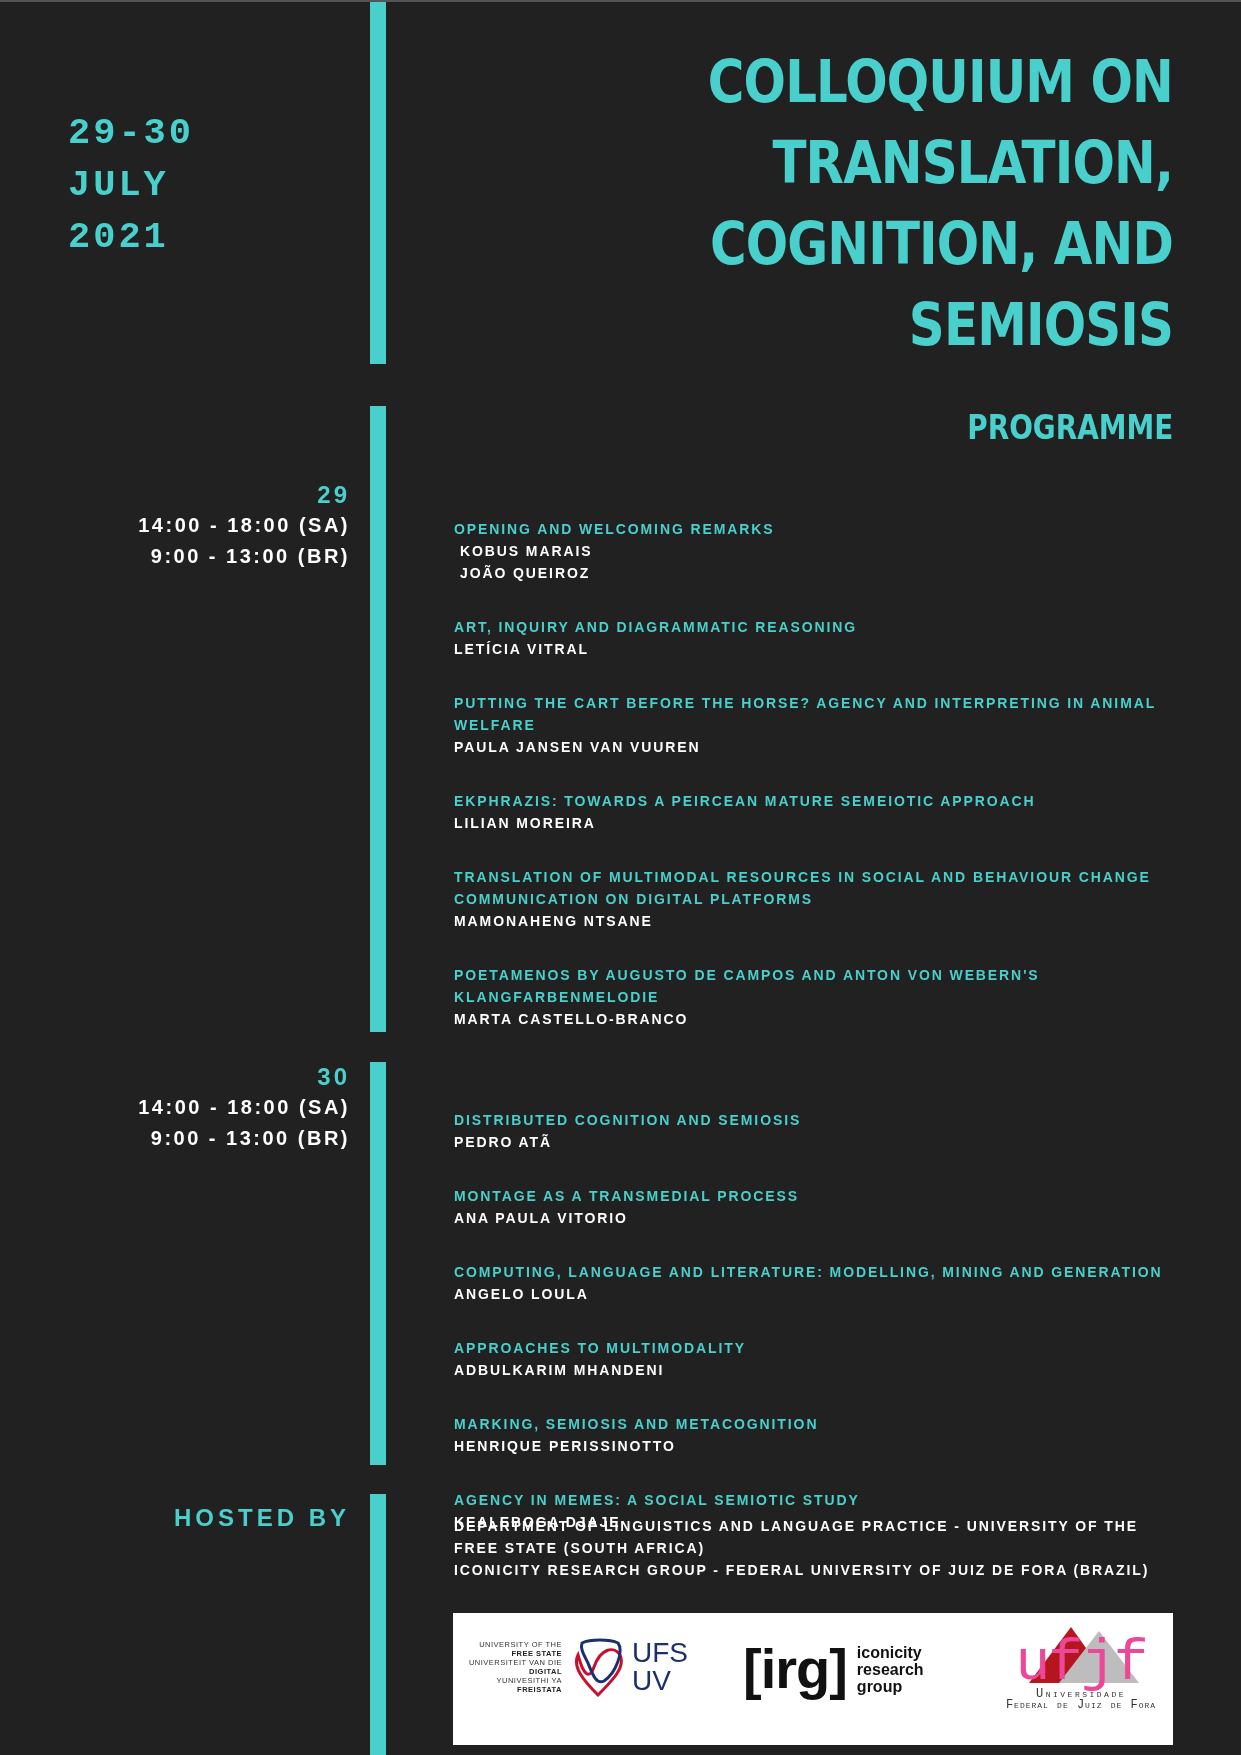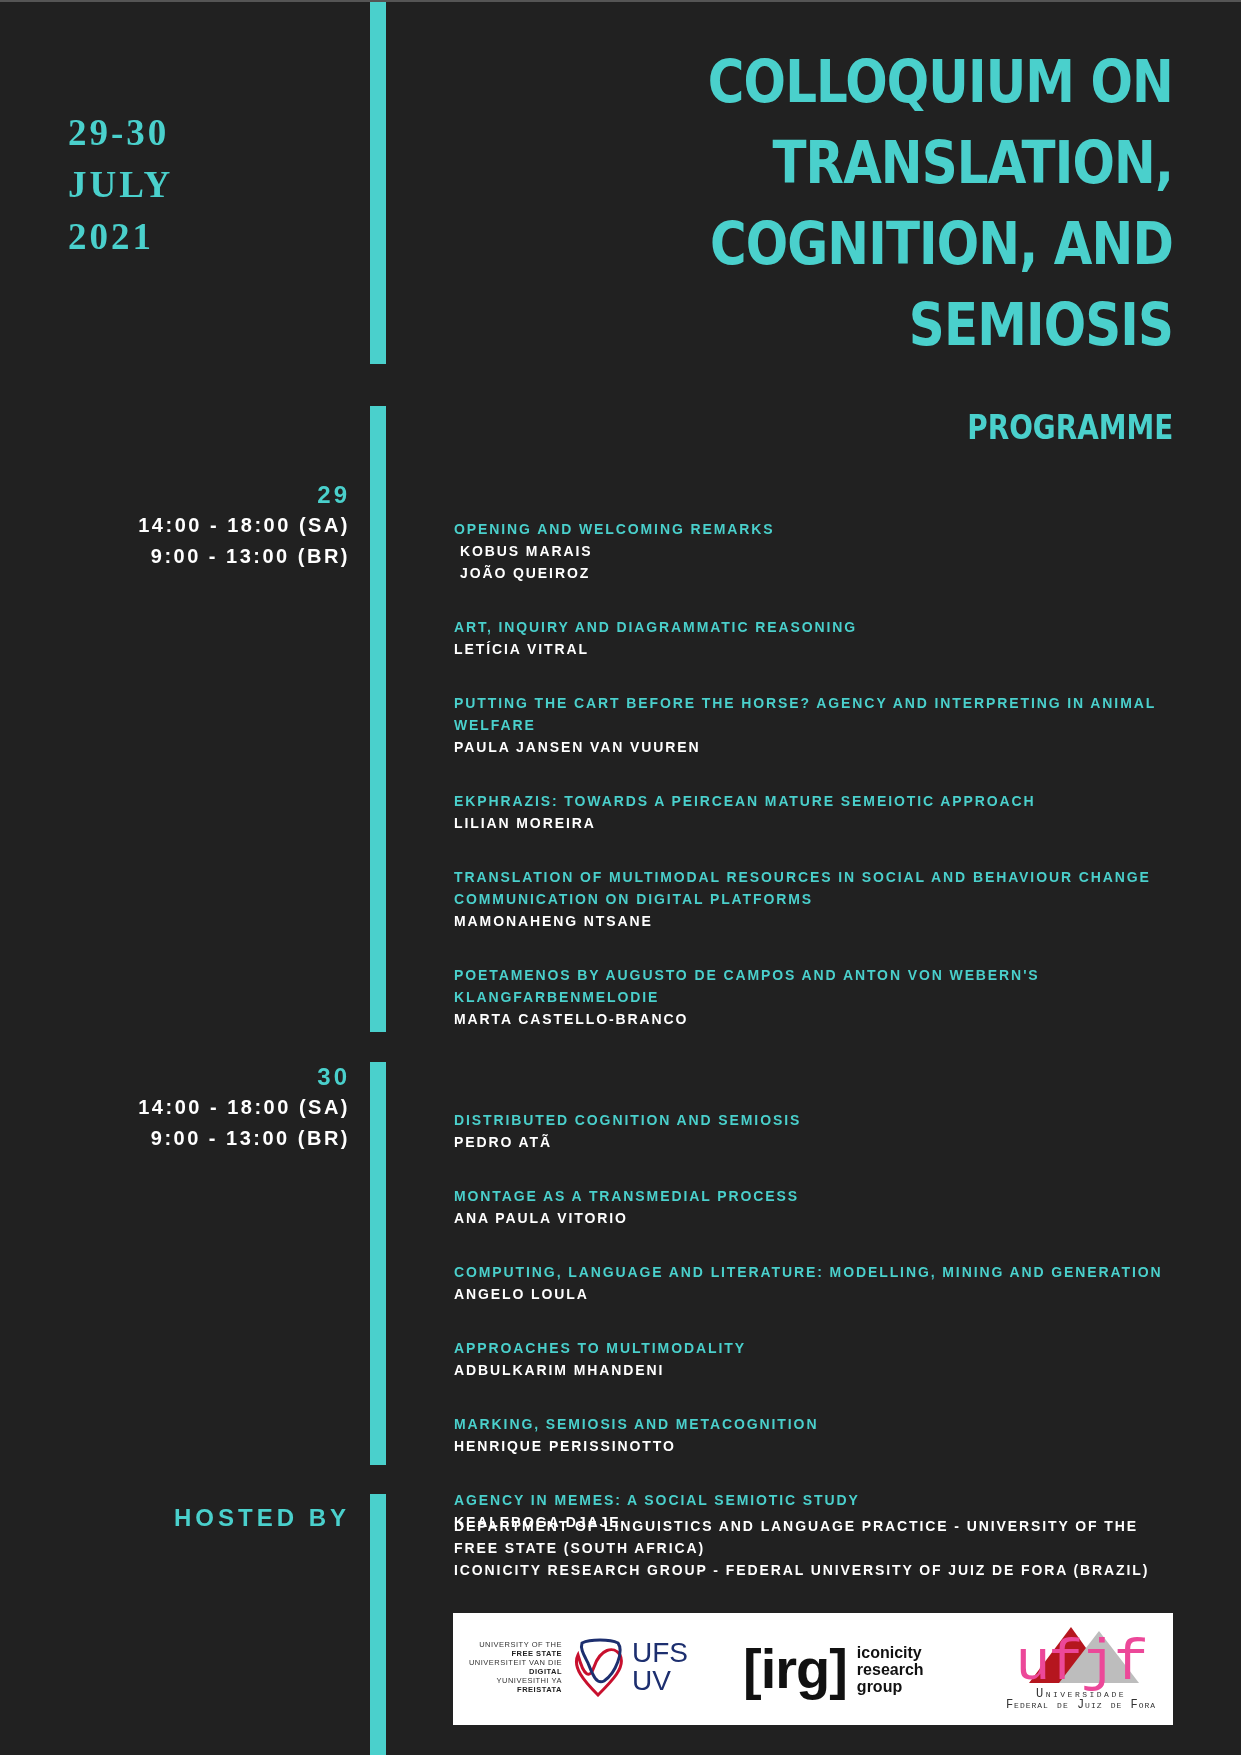--- a/index.html
+++ b/index.html
@@ -6,21 +6,21 @@
   body {
     width: 1241px; height: 1755px; position: relative; overflow: hidden;
     background: #212121;
     font-family: "DejaVu Sans", sans-serif;
     border-top: 2px solid #555;
     box-sizing: border-box;
   }
   .bar { position: absolute; left: 370px; width: 16px; background: #4ad0cc; }
   .date {
     position: absolute; left: 68px; top: 105px;
-    color: #4ad0cc; font-family: Liberation Serif, serif; font-weight: bold;
+    color: #4ad0cc; font-family: Liberation Mono, monospace; font-weight: bold;
     font-size: 37px; line-height: 52px; letter-spacing: 3px;
   }
   .title {
     position: absolute; right: 68px; top: 40px; width: 600px; text-align: right;
     color: #4ad0cc; font-family: "DejaVu Sans", sans-serif; font-weight: bold;
     font-size: 58px; line-height: 81px; letter-spacing: -1px;
     transform: scaleX(0.86); transform-origin: right top;
   }
   .programme {
     position: absolute; right: 68px; top: 405px;
@@ -48,21 +48,21 @@
     position: absolute; right: 891px; top: 1502px;
     color: #4ad0cc; font-family: "Liberation Sans", sans-serif; font-weight: bold;
     font-size: 24px; letter-spacing: 4px;
   }
   .hosts { position: absolute; left: 454px; top: 1513px; width: 720px; }
   .host {
     color: #ffffff; font-family: "Liberation Sans", sans-serif; font-weight: bold;
     font-size: 14px; letter-spacing: 1.9px; line-height: 22px;
   }
   .logos {
-    position: absolute; left: 453px; top: 1611px; width: 720px; height: 112px;
+    position: absolute; left: 453px; top: 1611px; width: 720px; height: 132px;
     background: #ffffff; display: flex; align-items: center;
   }
   .ufs { position: absolute; left: 14px; top: 24px; display: flex; align-items: center; }
   .ufs-text {
     font-family: "Liberation Sans", sans-serif; font-size: 7.5px; line-height: 9px;
     text-align: right; color: #333; letter-spacing: 0.5px; width: 95px;
   }
   .ufs-text .b { font-weight: bold; color: #222; }
   .ufs-mark { margin-left: 8px; }
   .ufs-letters {

